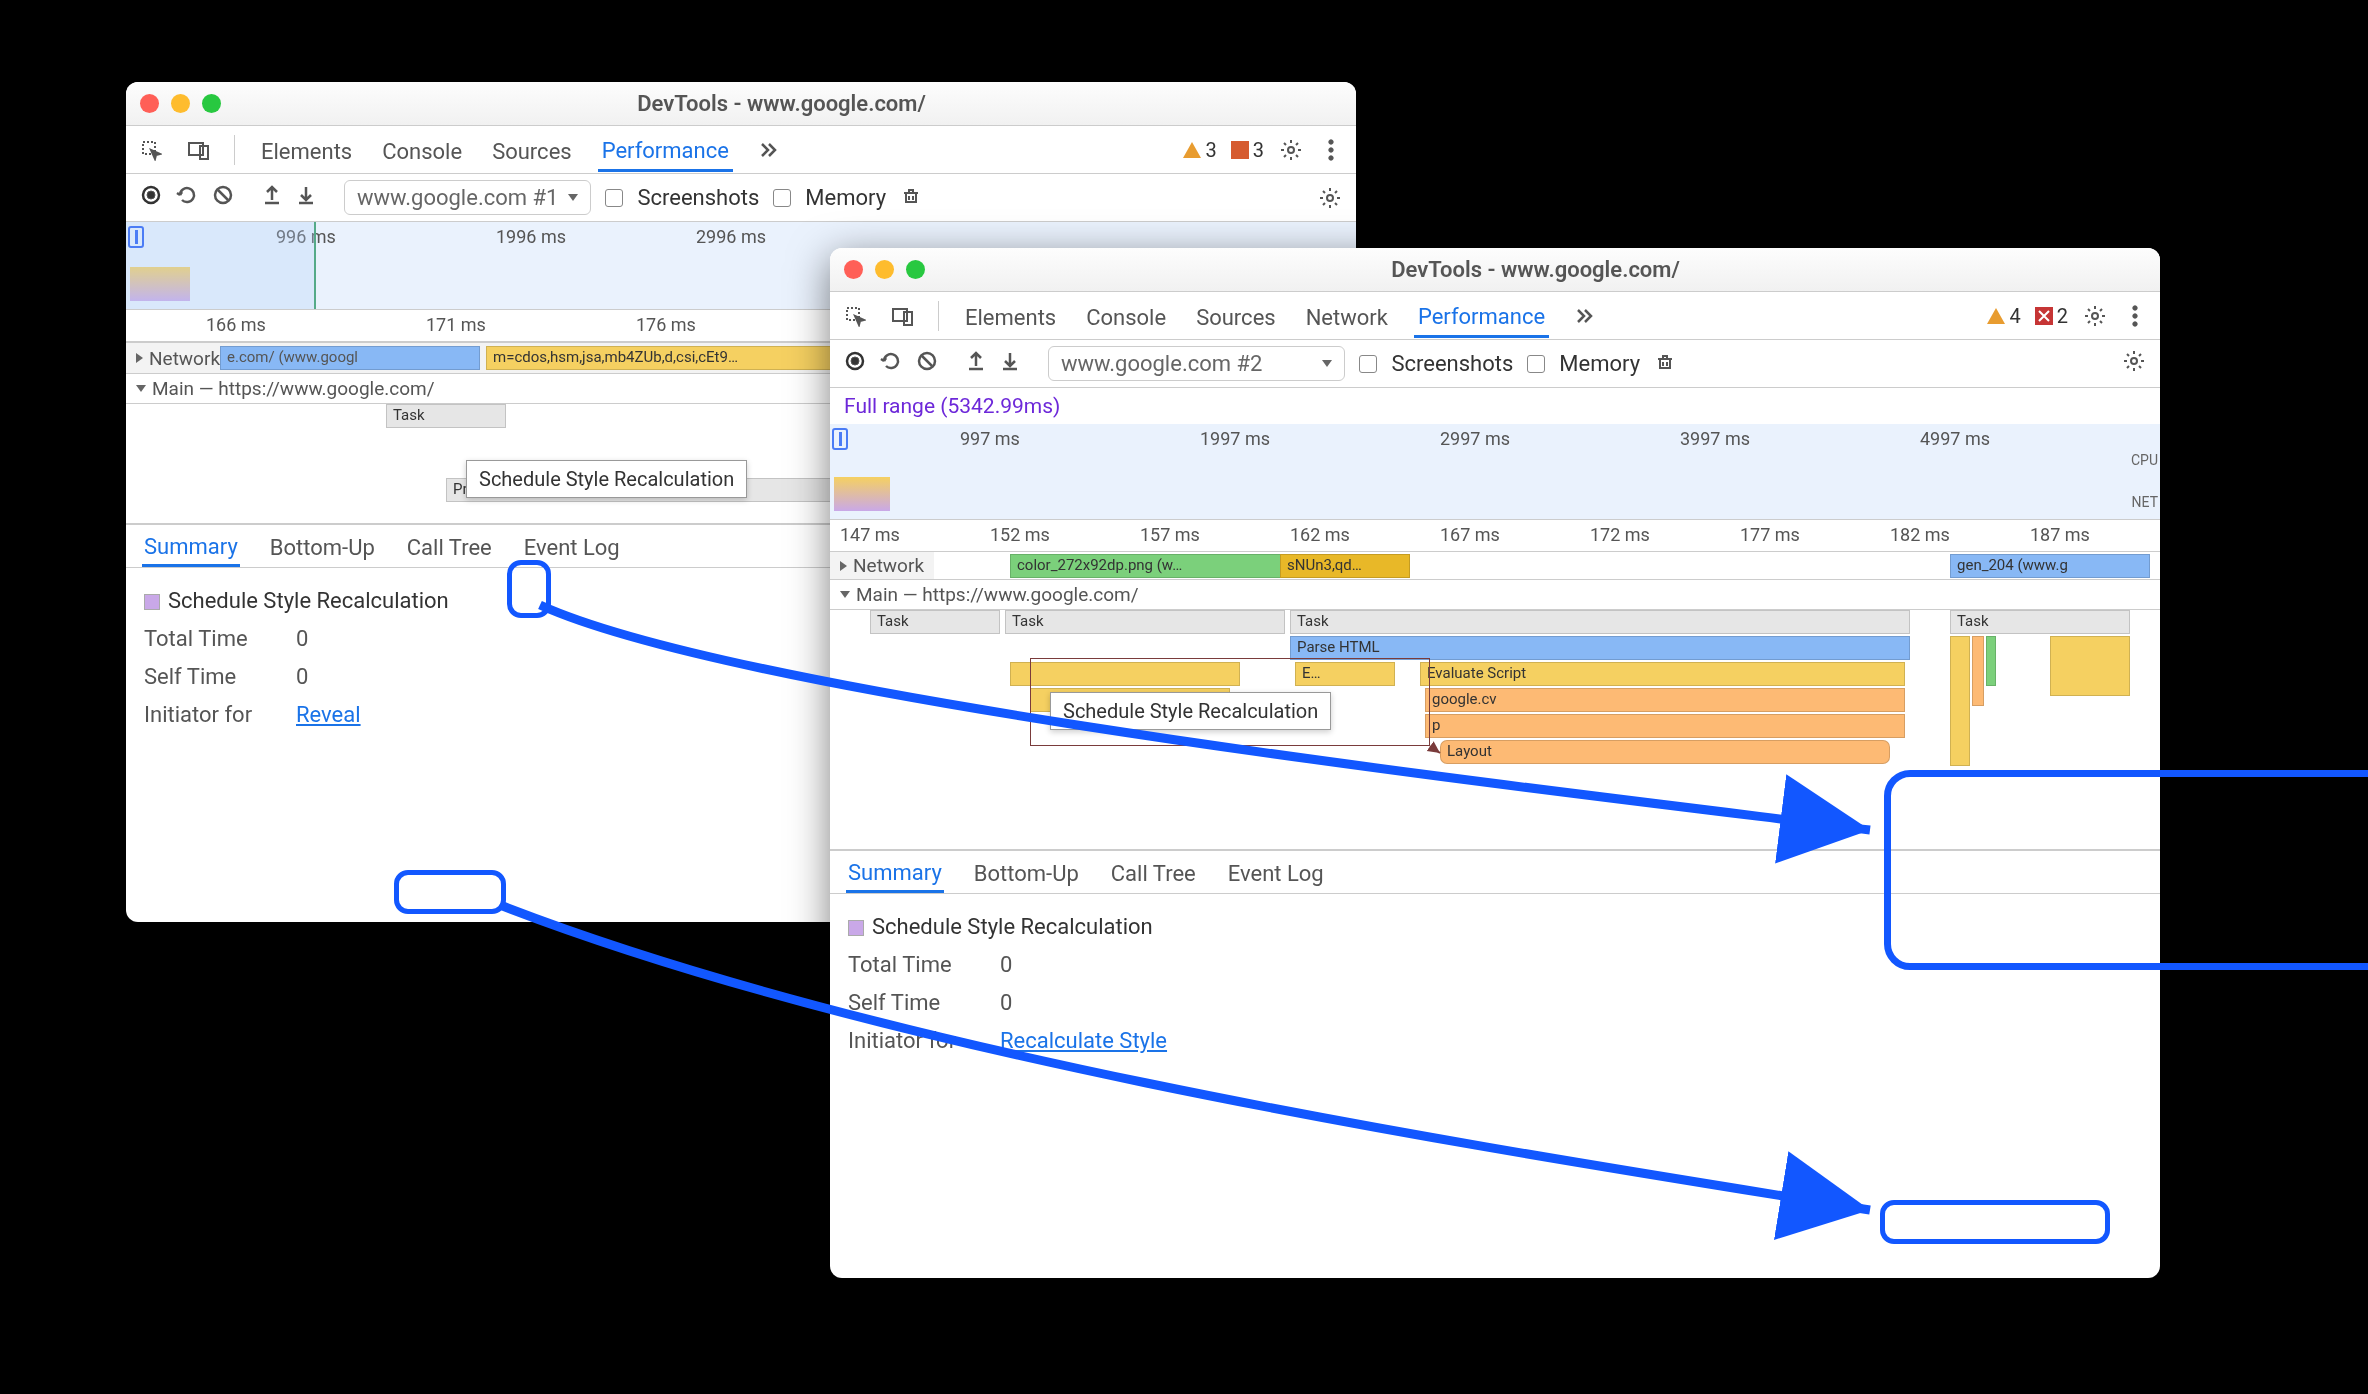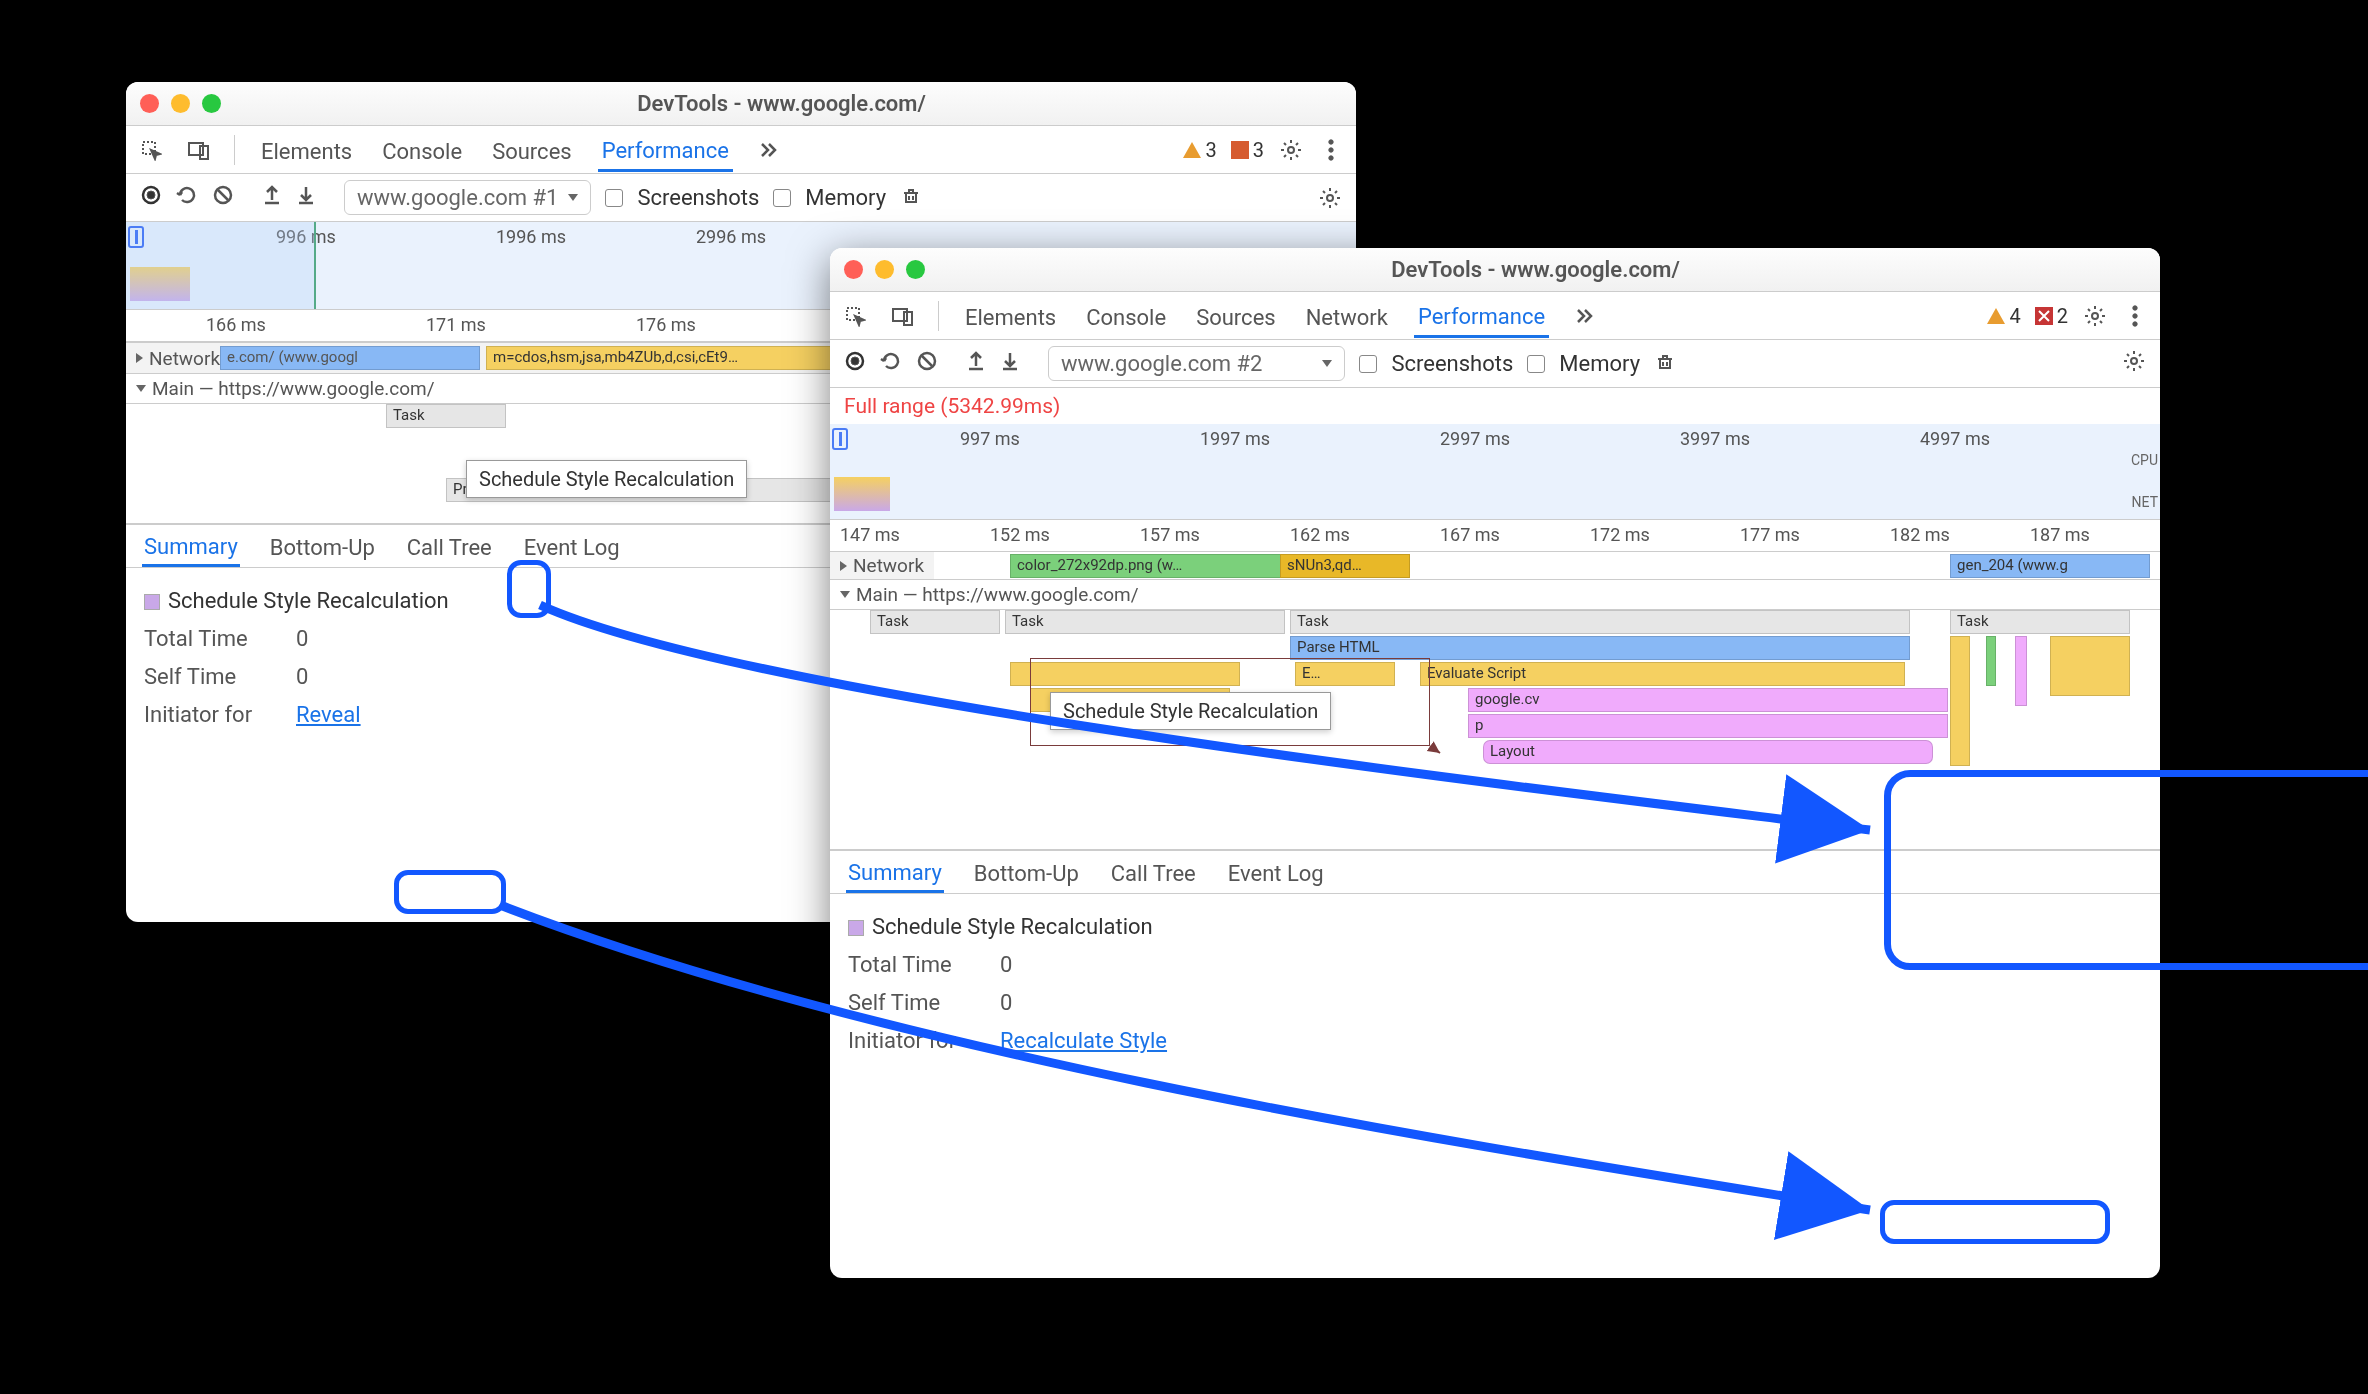--- a/index.html
+++ b/index.html
@@ -46,21 +46,21 @@
   .ruler { position:relative; height:32px; border-bottom:1px solid #ccc; background:#fff; }
   .tick { position:absolute; top:4px; font-size:18px; color:#555; }
   .trackhdr { width:auto; padding:3px 10px; background:#f3f3f3; border-bottom:1px solid #ccc; color:#555; font-size:19px; display:flex; align-items:center; gap:6px;}
   .tri { display:inline-block; width:0; height:0; border-left:7px solid #666; border-top:5px solid transparent; border-bottom:5px solid transparent;}
   .tridn { display:inline-block; width:0; height:0; border-top:7px solid #666; border-left:5px solid transparent; border-right:5px solid transparent;}
   .flame { position:relative; background:#fff; }
   .bar { position:absolute; height:24px; font-size:15px; padding:1px 6px; overflow:hidden; white-space:nowrap; border:1px solid rgba(0,0,0,.15);}
   .grey { background:#e6e6e6; color:#333;}
   .yellow { background:#f5d061; color:#333;}
   .blue { background:#88b8f5; }
-  .purple { background:#f0abfc;margin-left:43px; }
+  .purple { background:#fdba74; }
   .green { background:#7bd07b; }
   .dkyellow { background:#e8b828; }
   .tooltip { position:absolute; background:#fff; border:1px solid #999; padding:6px 12px; font-size:20px; box-shadow:0 2px 6px rgba(0,0,0,.2);}
   .panelTabs { height:44px; border-top:1px solid #ccc; border-bottom:1px solid #ccc; display:flex; align-items:center; gap:28px; padding:0 16px;}
   .panelTabs .tab { padding:8px 2px 5px 2px; }
   .summary { padding:14px 18px; line-height:38px; color:#555; }
   .sw { width:16px; height:16px; background:#c9a8e8; display:inline-block; vertical-align:middle; margin-right:8px; border:1px solid #aaa;}
   .kv { display:flex; gap:22px; }
   .kv .k { width:130px; }
   .link { color:#1a73e8; text-decoration:underline; cursor:pointer; }
@@ -327,21 +327,21 @@
       <span>Memory</span>
     <span class="ic"><svg width="22" height="22" fill="none" stroke-width="2">
           <path d="M6 9 v9 h10 v-9 M4 9 h14 M9 9 v-3 h4 v3 M9 12 v4 M13 12 v4"></path>
         </svg></span>
     <span class="ic" style="margin-left:auto"><svg width="24" height="24" fill="none" stroke-width="2">
           <circle cx="12" cy="12" r="3"></circle>
           <path d="M12 2v3M12 19v3M2 12h3M19 12h3M5 5l2 2M17 17l2 2M5 19l2-2M17 7l2-2"></path>
         </svg></span>
   </div>
 
-  <div style="padding:6px 14px; font-size:21px; color:#ef4444;">Full range (5342.99ms)</div>
+  <div style="padding:6px 14px; font-size:21px; color:#6d28d9;">Full range (5342.99ms)</div>
 
   <div class="timeline" style="height:96px;">
     <span class="tick" style="left:130px">997 ms</span>
     <span class="tick" style="left:370px">1997 ms</span>
     <span class="tick" style="left:610px">2997 ms</span>
     <span class="tick" style="left:850px">3997 ms</span>
     <span class="tick" style="left:1090px">4997 ms</span>
     <span class="rs-label" style="top:28px;">CPU</span>
     <span class="rs-label" style="top:70px;">NET</span>
     <div class="overview-thumb" style="left:4px; width:56px; background:linear-gradient(#f5d061,#c9a8e8);"></div>

